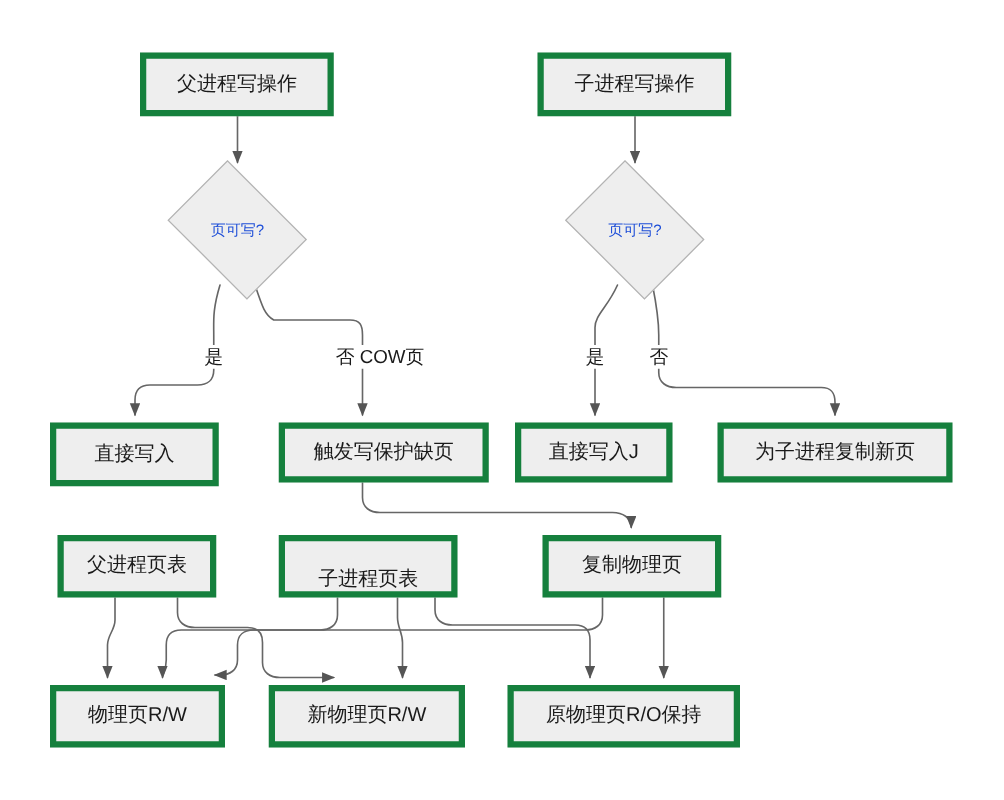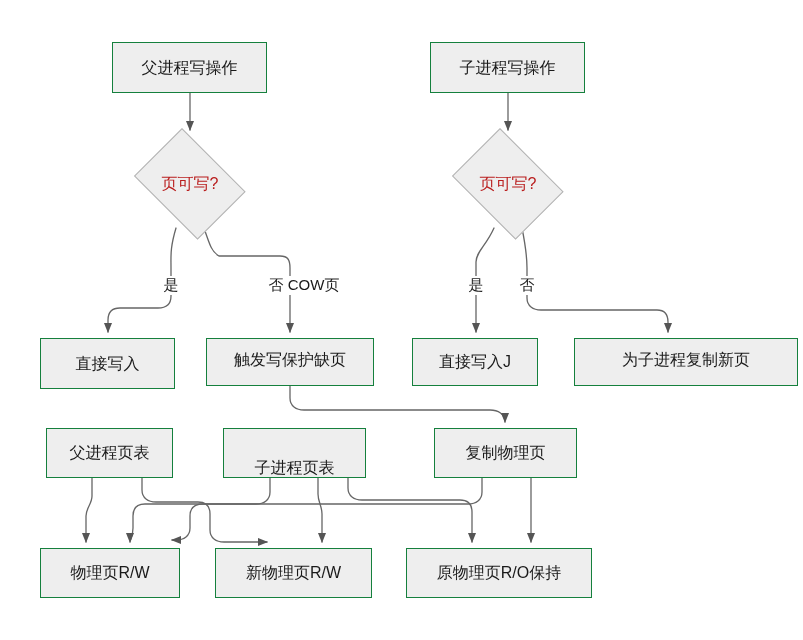--- a/index.html
+++ b/index.html
@@ -29,21 +29,21 @@
     height: 640px;
     pointer-events: none;
   }
   .node {
     position: absolute;
     box-sizing: border-box;
     display: flex;
     align-items: center;
     justify-content: center;
     background: #eeeeee;
-    border: 1px solid #15803d;
+    border: 5px solid #15803d;
     color: #1a1a1a;
     font-size: 16px;
     line-height: 1.2;
     text-align: center;
     white-space: nowrap;
   }
   .node.decision {
     background: transparent;
     border: none;
   }
@@ -54,22 +54,22 @@
     width: 70.7%;
     height: 70.7%;
     transform: translate(-50%, -50%) rotate(45deg);
     background: #eeeeee;
     border: 1px solid #b3b3b3;
     box-sizing: border-box;
   }
   .decision .dia-label {
     position: relative;
     z-index: 2;
-    font-size: 16px;
-    color: #b91c1c;
+    font-size: 12px;
+    color: #1d4ed8;
   }
   .edge-label {
     position: absolute;
     font-size: 15px;
     color: #1a1a1a;
     background: #ffffff;
     padding: 0 2px;
     white-space: nowrap;
     transform: translateX(-50%);
   }
@@ -142,29 +142,29 @@
 
   <div class="node decision" style="left:444px; top:136px; width:128px; height:96px;">
     <span class="dia-shape"></span>
     <span class="dia-label">页可写?</span>
   </div>
 
   <div class="node" style="left:40px; top:338px; width:135px; height:51px;">
     <span>直接写入</span>
   </div>
 
-  <div class="node" style="left:206px; top:338px; width:168px; height:48px;font-family:Liberation Mono, monospace;">
+  <div class="node" style="left:223px; top:338px; width:168px; height:48px;">
     <span>触发写保护缺页</span>
   </div>
 
   <div class="node" style="left:412px; top:338px; width:126px; height:48px;">
     <span>直接写入J</span>
   </div>
 
-  <div class="node" style="left:574px; top:338px; width:224px; height:48px;font-family:Liberation Mono, monospace;">
+  <div class="node" style="left:574px; top:338px; width:188px; height:48px;">
     <span>为子进程复制新页</span>
   </div>
 
   <div class="node" style="left:46px; top:428px; width:127px; height:50px;">
     <span>父进程页表</span>
   </div>
 
   <div class="node" style="left:223px; top:428px; width:143px; height:50px;align-items:flex-end;">
     <span>子进程页表</span>
   </div>

